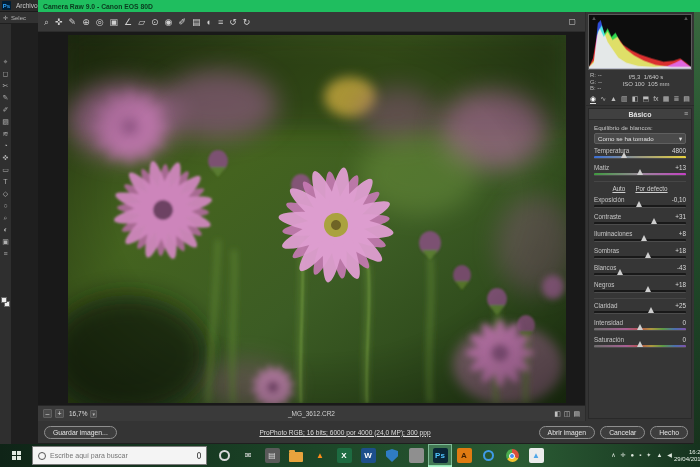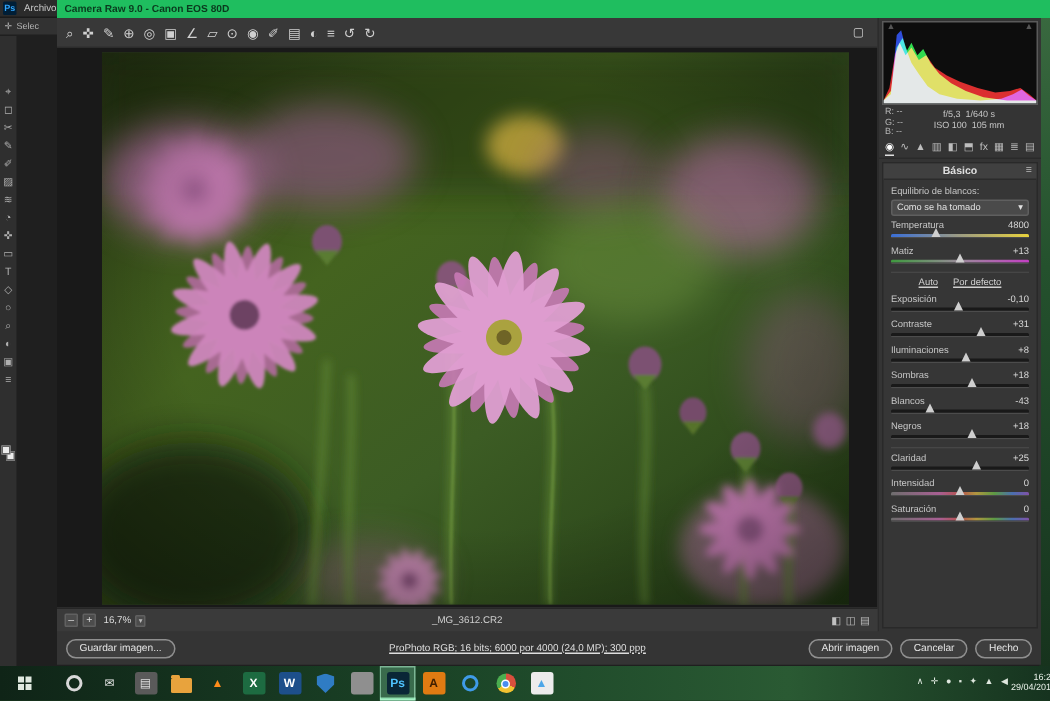--- a/index.html
+++ b/index.html
@@ -538,20 +538,25 @@
 
 <div class="taskbar">
   <div class="start">
     <span class="win">
         <i></i>
         <i></i>
         <i></i>
         <i></i>
       </span>
   </div>
+  <div class="search">
+    <span class="sring"></span>
+    <input placeholder="Escribe aquí para buscar" style="">
+    <span class="mic"></span>
+  </div>
   <div class="tb-apps">
 
   <div class="tb-slot">
       <span class="tb-ico ico-target ring"></span>
     </div>
       <div class="tb-slot">
       <span class="tb-ico ico-target" style="color: rgb(232, 232, 232);">✉</span>
     </div>
       <div class="tb-slot">
       <span class="tb-ico ico-target" style="background: rgb(90, 90, 90); color: rgb(221, 221, 221);">▤</span>

